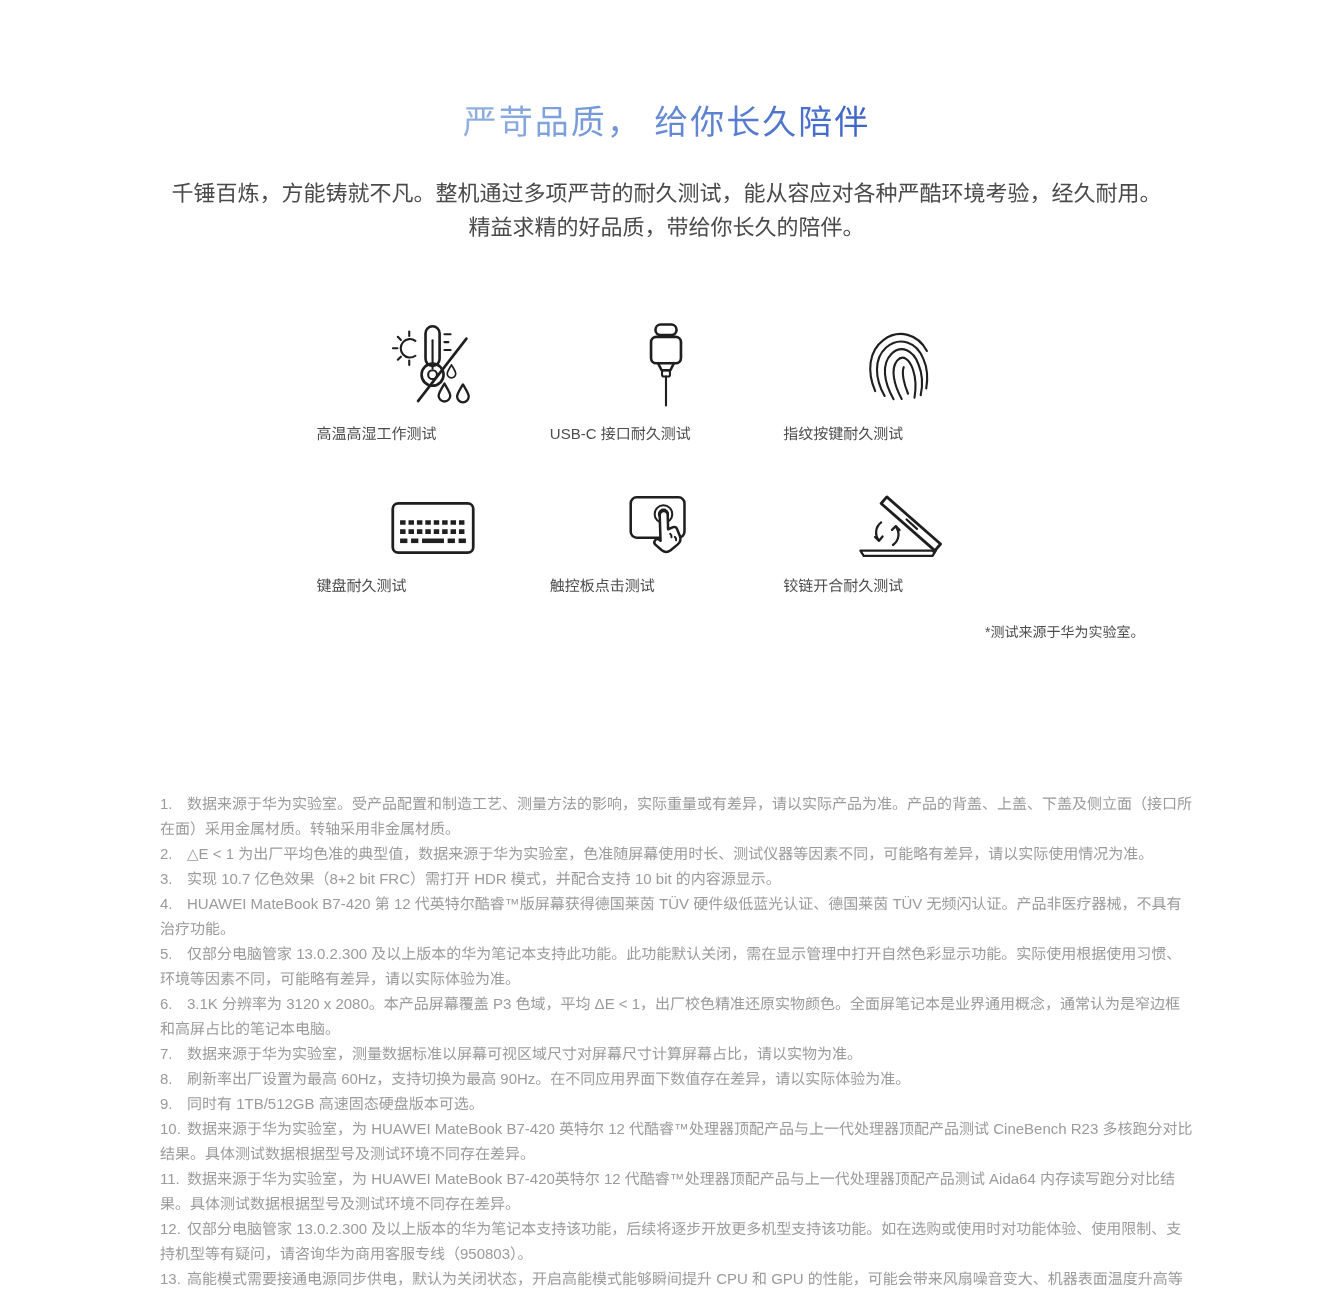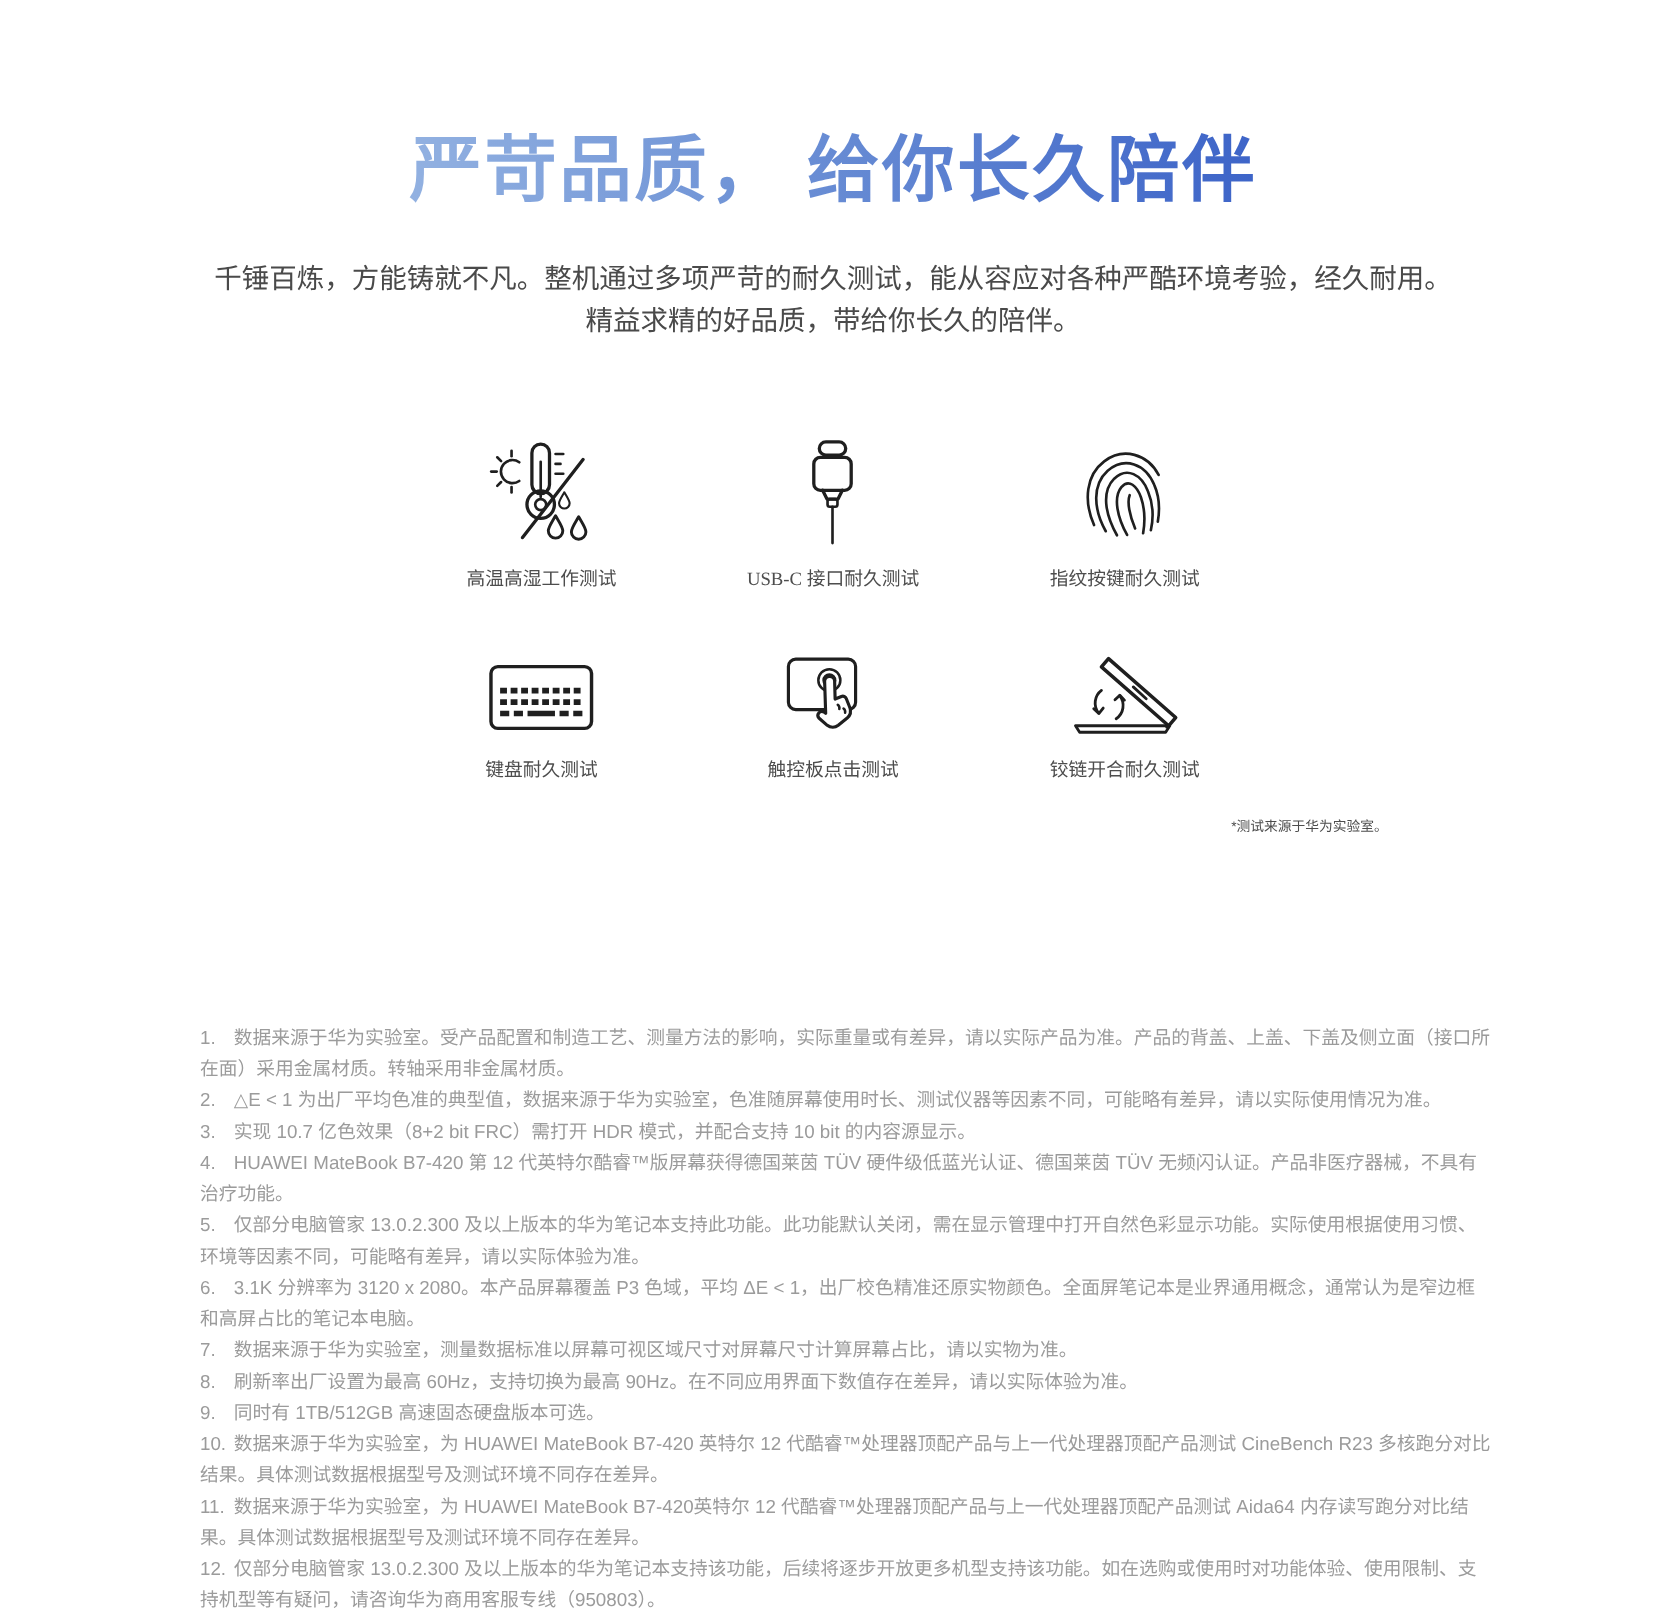--- a/index.html
+++ b/index.html
@@ -23,22 +23,22 @@
     height:1290px;
     margin:0 auto;
     background:#ffffff;
     overflow:hidden;
   }
   .hero{
     padding-top:102px;
     text-align:center;
   }
   .hero h1{
-    font-size:58px;
-    font-weight:700;
+    font-size:34px;
+    font-weight:400;
     letter-spacing:2px;
     line-height:1.2;
     background:linear-gradient(90deg,var(--title-grad-start) 0%,var(--title-grad-mid) 40%,var(--title-grad-end) 100%);
     -webkit-background-clip:text;
     background-clip:text;
     color:transparent;
     display:inline-block;
   }
   .subtitle{
     margin-top:34px;
@@ -47,42 +47,42 @@
     color:var(--body-text);
     text-align:center;
   }
   .tests-grid{
     width:700px;
     margin:76px auto 0;
     display:grid;
     grid-template-columns:repeat(3,1fr);
     row-gap:52px;
   }
-  .test-item{text-align:center;font-family:Liberation Serif, serif;}
+  .test-item{}
   .icon-box{
     height:88px;
     display:flex;
     align-items:center;
     justify-content:center;
   }
   .test-item.row2 .icon-box{height:66px;}
   .test-label{
     margin-top:13px;
     font-size:15px;
     color:var(--label-text);
   }
   .icon-box svg{display:block;}
   .ic{stroke:var(--icon-stroke);fill:none;stroke-width:3;stroke-linecap:round;stroke-linejoin:round;}
   .ic-thin{stroke:var(--icon-stroke);fill:none;stroke-width:2.4;stroke-linecap:round;stroke-linejoin:round;}
   .ic-fill{fill:var(--icon-stroke);stroke:none;}
   .ic-white{fill:#ffffff;stroke:var(--icon-stroke);stroke-width:3;stroke-linecap:round;stroke-linejoin:round;}
   .lab-note{
     margin-top:26px;
     margin-left:985px;
-    font-size:11px;
+    font-size:14px;
     color:#4d4d4d;
   }
   .footnotes{
     margin:150px 138px 0 160px;
     width:1035px;
     font-size:15px;
     line-height:25px;
     color:var(--footnote-text);
   }
   .footnote{margin:0;}

